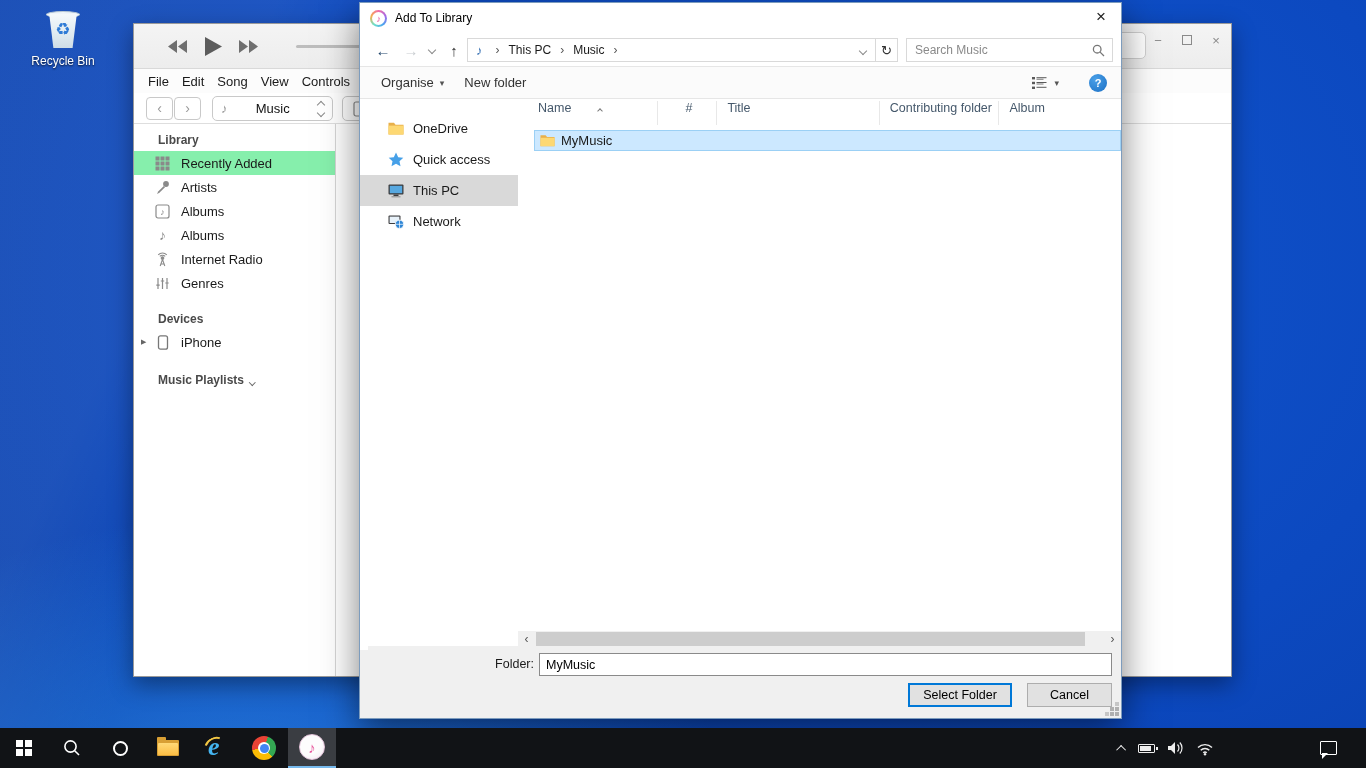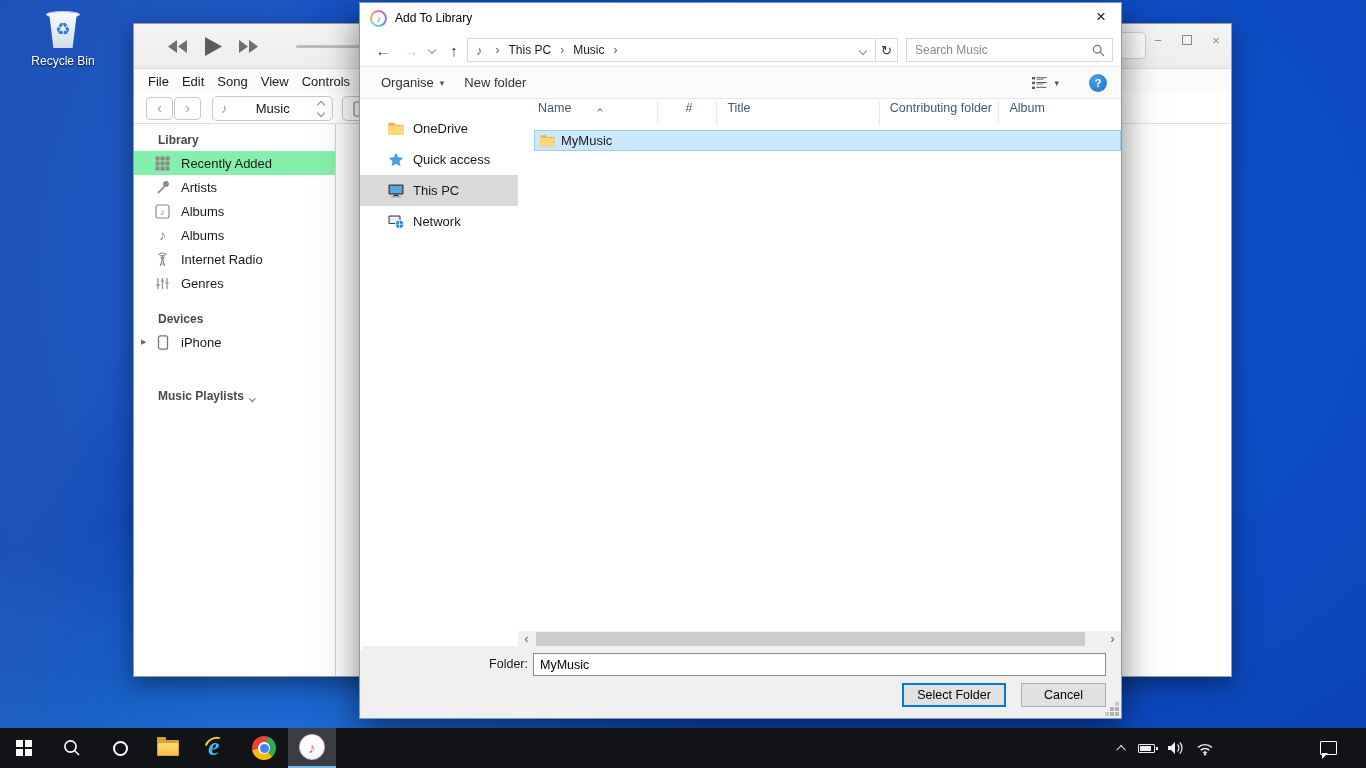--- a/index.html
+++ b/index.html
@@ -132,21 +132,21 @@
   .sort-caret .chv { width:4px; height:4px; border-color:#7a7a7a; }
   .file-row { position:absolute; left:16px; right:0; top:31px; height:21px;
     background:#cce8ff; border:1px solid #9bd0f5; display:flex; align-items:center;
     padding-left:5px; gap:6px; font-size:13px; color:#1a1a1a; }
   .hscroll { position:absolute; left:0; right:0; bottom:2px; height:17px; background:#f0f0f0;
     display:flex; align-items:center; }
   .hs-arrow { width:17px; text-align:center; color:#555; font-size:12px; line-height:17px; }
   .hs-thumb { position:absolute; left:18px; right:36px; top:1px; height:15px; background:#cdcdcd; }
   .hs-arrow.right { position:absolute; right:0; }
 
-  .dlg-footer { position:absolute; left:2px; bottom:0; right:0; height:72px; background:#f0f0f0; }
+  .dlg-footer { position:absolute; left:8px; bottom:0; right:0; height:72px; background:#f0f0f0; }
   .folder-label { position:absolute; left:118px; top:11px; width:48px; text-align:right; font-size:12.5px; color:#1a1a1a; }
   .folder-input { position:absolute; left:171px; top:7px; width:573px; height:23px; border:1px solid #8a8a8a;
     font-size:12.5px; font-family:inherit; padding:0 6px; color:#000; background:#fff; }
   .btn { position:absolute; top:37px; height:24px; background:#e1e1e1; border:1px solid #adadad;
     font-size:12.5px; font-family:inherit; color:#000; text-align:center; line-height:21px; }
   .btn.default { left:540px; width:104px; border:2px solid #0078d7; }
   .btn.cancel { left:659px; width:85px; }
   .resize-grip { position:absolute; right:2px; bottom:2px; width:4px; height:4px; background:#b0b0b0;
     box-shadow:-5px 0 #b0b0b0, 0 -5px #b0b0b0, -10px 0 #c6c6c6, 0 -10px #c6c6c6, -5px -5px #b0b0b0; }
 
@@ -328,21 +328,21 @@
       <div class="side-item device-row">
         <span class="expander">▶</span>
         <span class="side-ico">
           <svg width="12" height="15" viewBox="0 0 12 15">
               <rect x="1.5" y="0.8" width="9" height="13.4" rx="2" fill="none" stroke="#777" stroke-width="1.3"></rect>
             </svg>
         </span>
         <span>iPhone</span>
       </div>
 
-      <div class="side-header" style="margin-top:30px; display:flex; align-items:center;">
+      <div class="side-header" style="margin-top:14px; display:flex; align-items:center;">
         <span>Music Playlists</span>
         <span class="hdr-chv"><i class="chv down"></i></span>
       </div>
     </div>
     <div style="position:absolute;left:203px;top:0;right:0;bottom:0;background:#fff;"></div>
   </div>
 </div>
 
 <div class="abs dialog">
   <div class="dlg-titlebar">

